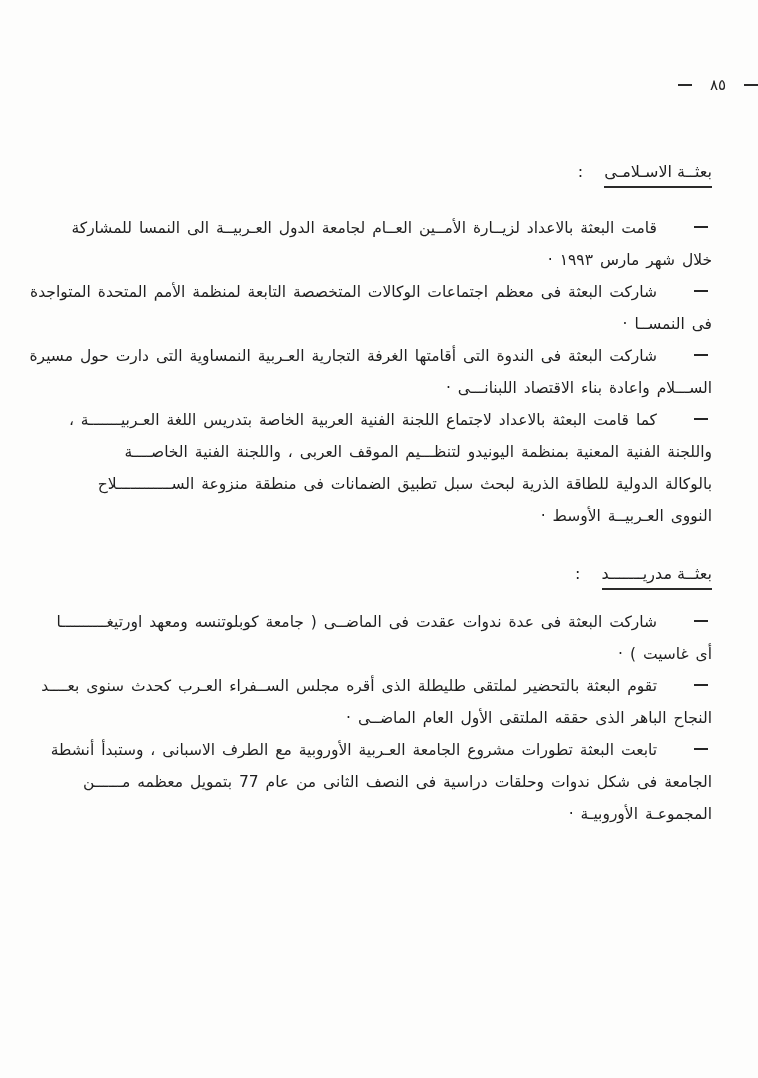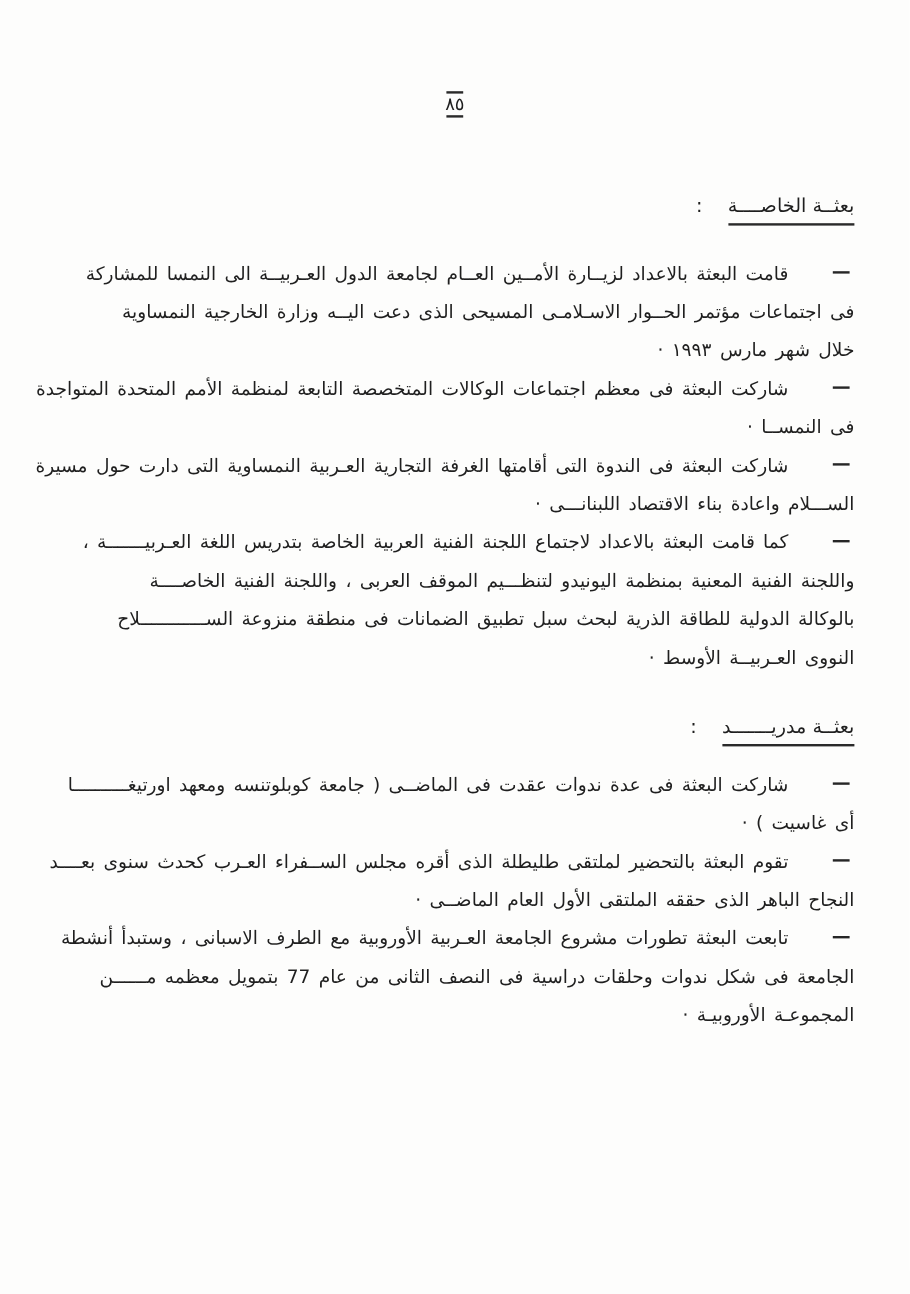--- a/index.html
+++ b/index.html
@@ -6,23 +6,22 @@
   .page{
     position:relative;
     width:758px;height:1078px;
     background:#fdfdfc;
     overflow:hidden;
     font-family:"DejaVu Sans",sans-serif;
     color:#1f1f1f;
   }
   .page-number{
     position:absolute;top:76px;left:0;right:0;
-    display:flex;align-items:center;
+    display:flex;align-items:center;gap:18px;
     direction:rtl;
-    flex-direction:column;
   }
   .pn-num{font-size:15px;letter-spacing:1px;}
   .pn-dash{display:inline-block;width:14px;height:2px;background:#2a2a2a;}
   .content{
     position:absolute;top:162px;right:46px;left:70px;
     direction:rtl;text-align:right;
   }
   .heading{margin:0 0 24px 0;font-size:16px;}
   .heading .heading-text{
     display:inline-block;
@@ -51,28 +50,27 @@
 
   <div class="page-number">
     <span class="pn-dash"></span>
     <span class="pn-num">٨٥</span>
     <span class="pn-dash"></span>
   </div>
 
   <div class="content">
 
     <div class="heading">
-      <span class="heading-text">بعثــة الخاصــــة</span>
+      <span class="heading-text">بعثــة الاسـلامـى</span>
       <span class="heading-colon">:</span>
     </div>
 
     <div class="bullet">
       <span class="dash"></span>
       <div class="line first">قامت البعثة بالاعداد لزيــارة الأمــين العــام لجامعة الدول العـربيــة  الى النمسا للمشاركة</div>
-      <div class="line">فى اجتماعات مؤتمر الحــوار الاسـلامـى المسيحى الذى دعت اليــه  وزارة الخارجية النمساوية</div>
       <div class="line">خلال شهر مارس ١٩٩٣ ·</div>
     </div>
 
     <div class="bullet">
       <span class="dash"></span>
       <div class="line first">شاركت البعثة فى معظم اجتماعات الوكالات المتخصصة التابعة لمنظمة الأمم المتحدة المتواجدة</div>
       <div class="line">فى النمســا ·</div>
     </div>
 
     <div class="bullet">

